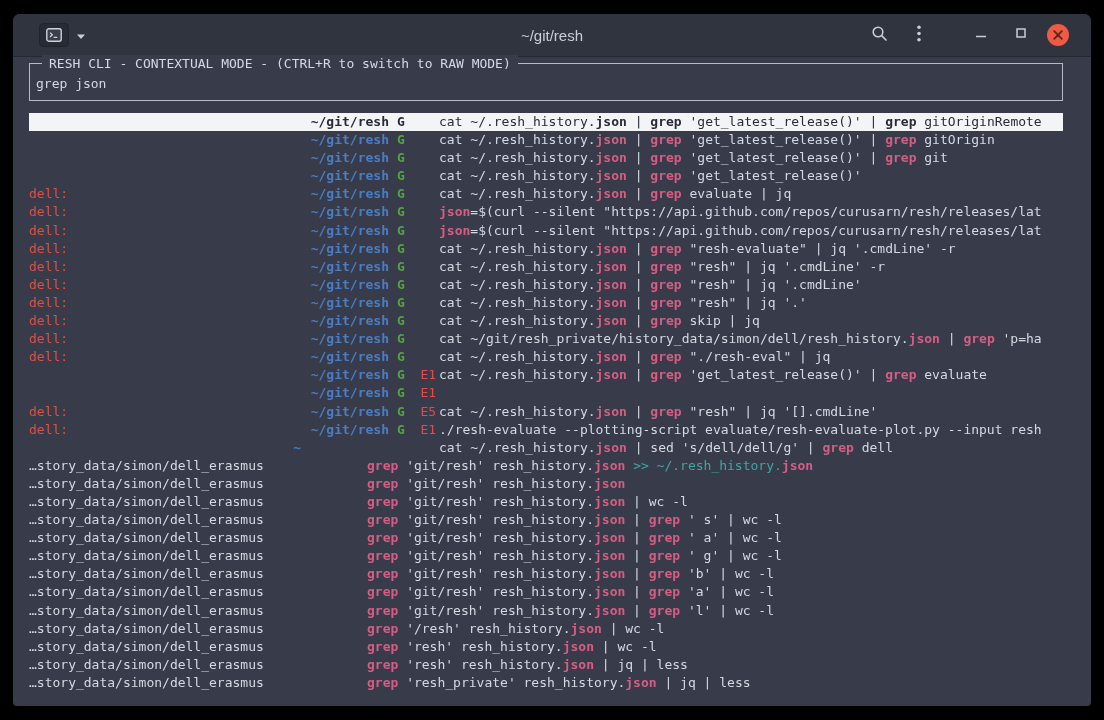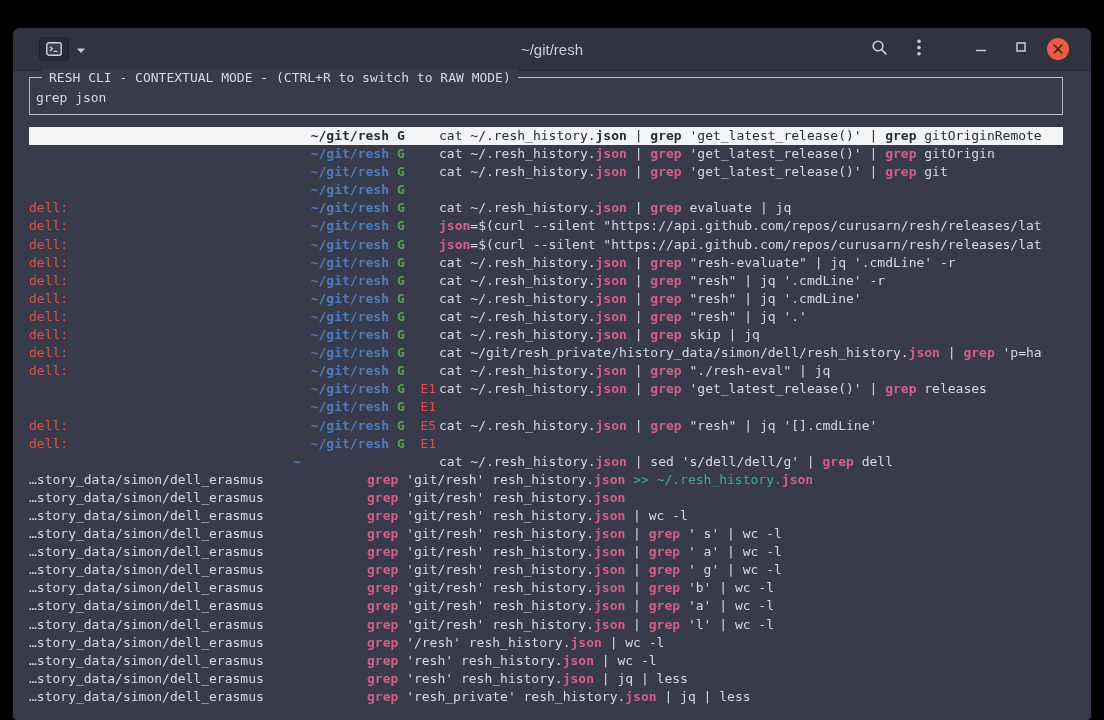--- a/index.html
+++ b/index.html
@@ -1,17 +1,17 @@
 <!DOCTYPE html>
 <html style="--bg: #383c4a; --titlebar_bg: #2f343f; --fg: #d3dae3; --title_fg: #c9ced7; --match: #d75d84; --dir: #4a7dc4; --git: #57a33f; --err: #e14b4b; --host: #dd5145; --cyan: #3fa7a1; --sel_bg: #f3f4f5; --sel_fg: #272b35; --close: #ee5a44; --box_border: #b6bcc7; --icon: #c8cdd6;"><head>
 <meta charset="utf-8">
 <style>
   *{margin:0;padding:0;box-sizing:border-box}
   html,body{width:1104px;height:720px;background:#000;font-family:"Liberation Sans",sans-serif;overflow:hidden}
-  .window{position:absolute;left:13px;top:28px;width:1078px;height:692px;border-radius:7px 7px 4px 4px;overflow:hidden;background:var(--bg)}
+  .window{position:absolute;left:13px;top:14px;width:1078px;height:692px;border-radius:7px 7px 4px 4px;overflow:hidden;background:var(--bg)}
   .titlebar{position:relative;height:43px;background:var(--titlebar_bg);border-bottom:1px solid #242833;display:flex;align-items:center}
   .newtab{display:flex;align-items:center;gap:7px;margin-left:26px}
   .btnbox{width:30px;height:24px;border-radius:4px;background:#272b35;border:1px solid #20242d;display:flex;align-items:center;justify-content:center}
   .title{position:absolute;left:50%;top:50%;transform:translate(-50%,-50%);color:var(--title_fg);font-size:15px;white-space:nowrap}
   .tb-right{margin-left:auto;display:flex;align-items:center;gap:12px;margin-right:22px}
   .tb-btn{width:28px;height:28px;display:flex;align-items:center;justify-content:center;border-radius:4px}
   .spacer{width:10px}
   .closebtn{width:22px;height:22px;border-radius:50%;background:var(--close);display:flex;align-items:center;justify-content:center}
   .term{position:relative;height:649px;padding:3px 28px 0 16px;font-family:"DejaVu Sans Mono",monospace;font-size:13px;color:var(--fg)}
   .reshbox{position:relative;height:38px;border:1px solid var(--box_border);margin-top:3px}
@@ -117,20 +117,21 @@
           <span class="cmd"><span class="c-f">cat ~/.resh_history.</span><span class="c-m">json</span><span class="c-f"> | </span><span class="c-m">grep</span><span class="c-f"> 'get_latest_release()' | </span><span class="c-m">grep</span><span class="c-f"> gitOrigin</span></span>
         </div>
         <div class="row">
           <span class="dirc">~/git/resh</span>
           <span class="flags"><span class="fl-git">G</span></span>
           <span class="cmd"><span class="c-f">cat ~/.resh_history.</span><span class="c-m">json</span><span class="c-f"> | </span><span class="c-m">grep</span><span class="c-f"> 'get_latest_release()' | </span><span class="c-m">grep</span><span class="c-f"> git</span></span>
         </div>
         <div class="row">
           <span class="dirc">~/git/resh</span>
           <span class="flags"><span class="fl-git">G</span></span>
+          <span class="cmd"><span class="c-f">cat ~/.resh_history.</span><span class="c-m">json</span><span class="c-f"> | </span><span class="c-m">grep</span><span class="c-f"> 'get_latest_release()'</span></span>
         </div>
         <div class="row">
           <span class="host">dell:</span>
           <span class="dirc">~/git/resh</span>
           <span class="flags"><span class="fl-git">G</span></span>
           <span class="cmd"><span class="c-f">cat ~/.resh_history.</span><span class="c-m">json</span><span class="c-f"> | </span><span class="c-m">grep</span><span class="c-f"> evaluate | jq</span></span>
         </div>
         <div class="row">
           <span class="host">dell:</span>
           <span class="dirc">~/git/resh</span>
@@ -181,36 +182,37 @@
         </div>
         <div class="row">
           <span class="host">dell:</span>
           <span class="dirc">~/git/resh</span>
           <span class="flags"><span class="fl-git">G</span></span>
           <span class="cmd"><span class="c-f">cat ~/.resh_history.</span><span class="c-m">json</span><span class="c-f"> | </span><span class="c-m">grep</span><span class="c-f"> "./resh-eval" | jq</span></span>
         </div>
         <div class="row">
           <span class="dirc">~/git/resh</span>
           <span class="flags"><span class="fl-git">G</span><span class="fl-err">  E1</span></span>
-          <span class="cmd"><span class="c-f">cat ~/.resh_history.</span><span class="c-m">json</span><span class="c-f"> | </span><span class="c-m">grep</span><span class="c-f"> 'get_latest_release()' | </span><span class="c-m">grep</span><span class="c-f"> releases</span></span>
+          <span class="cmd"><span class="c-f">cat ~/.resh_history.</span><span class="c-m">json</span><span class="c-f"> | </span><span class="c-m">grep</span><span class="c-f"> 'get_latest_release()' | </span><span class="c-m">grep</span><span class="c-f"> evaluate</span></span>
         </div>
         <div class="row">
           <span class="dirc">~/git/resh</span>
           <span class="flags"><span class="fl-git">G</span><span class="fl-err">  E1</span></span>
         </div>
         <div class="row">
           <span class="host">dell:</span>
           <span class="dirc">~/git/resh</span>
           <span class="flags"><span class="fl-git">G</span><span class="fl-err">  E5</span></span>
           <span class="cmd"><span class="c-f">cat ~/.resh_history.</span><span class="c-m">json</span><span class="c-f"> | </span><span class="c-m">grep</span><span class="c-f"> "resh" | jq '[].cmdLine'</span></span>
         </div>
         <div class="row">
           <span class="host">dell:</span>
           <span class="dirc">~/git/resh</span>
           <span class="flags"><span class="fl-git">G</span><span class="fl-err">  E1</span></span>
+          <span class="cmd"><span class="c-f">./resh-evaluate --plotting-script evaluate/resh-evaluate-plot.py --input resh</span></span>
         </div>
         <div class="row">
           <span class="tildec">~</span>
           <span class="cmd"><span class="c-f">cat ~/.resh_history.</span><span class="c-m">json</span><span class="c-f"> | sed 's/dell/dell/g' | </span><span class="c-m">grep</span><span class="c-f"> dell</span></span>
         </div>
         <div class="row">
           <span class="pathc">…story_data/simon/dell_erasmus</span>
           <span class="cmd near"><span class="c-m">grep</span><span class="c-f"> 'git/resh' resh_history.</span><span class="c-m">json</span><span class="c-f"> </span><span class="c-c">&gt;&gt; ~/.resh_history.</span><span class="c-m">json</span></span>
         </div>
         <div class="row">

